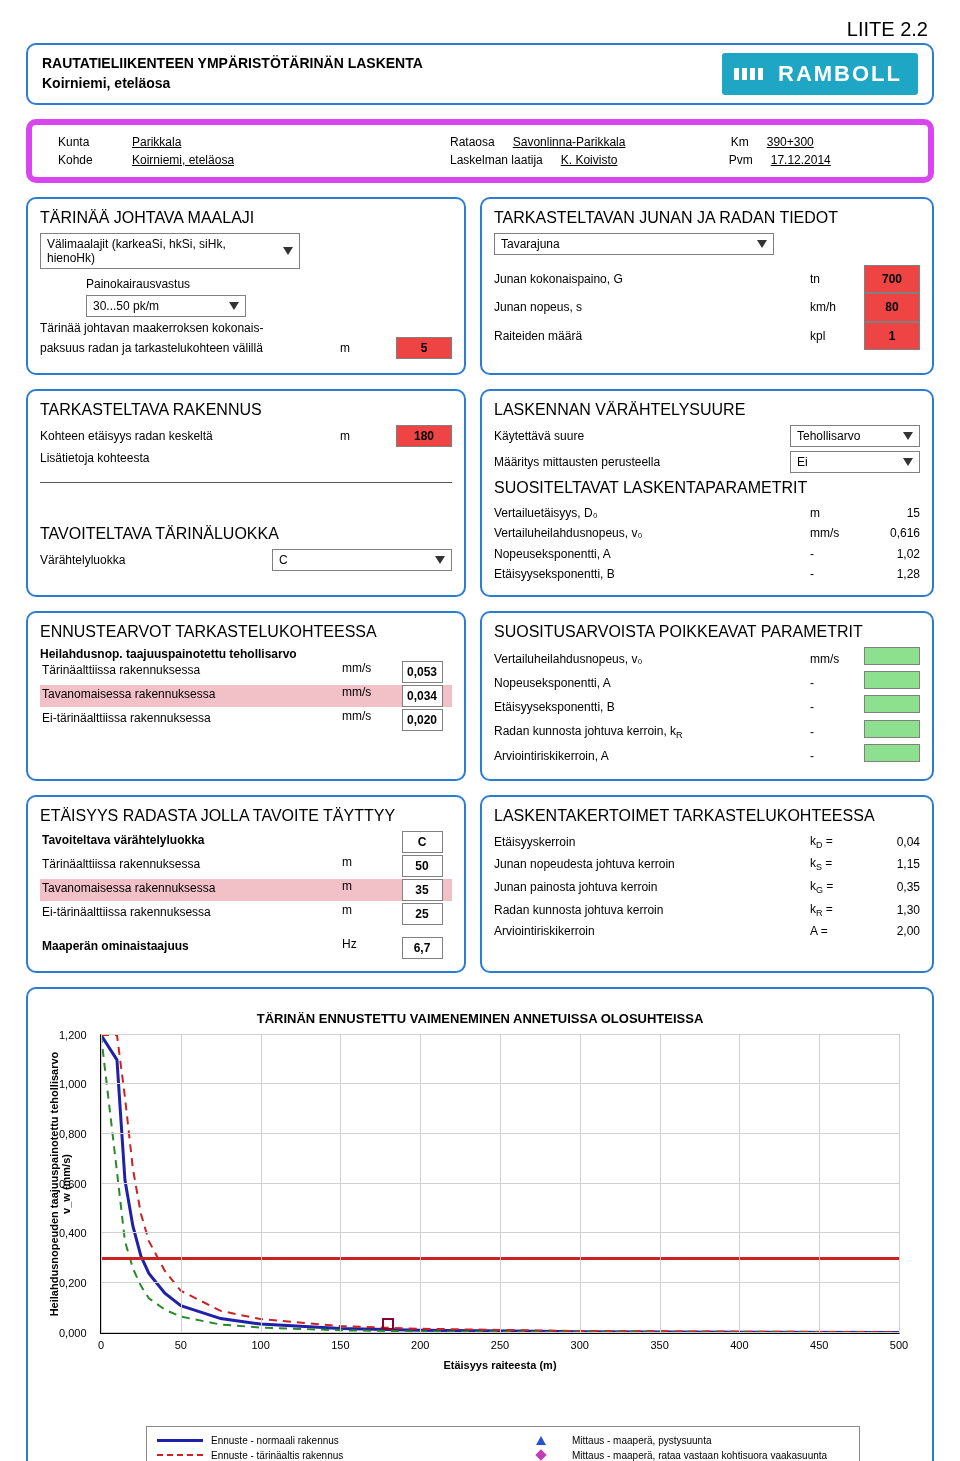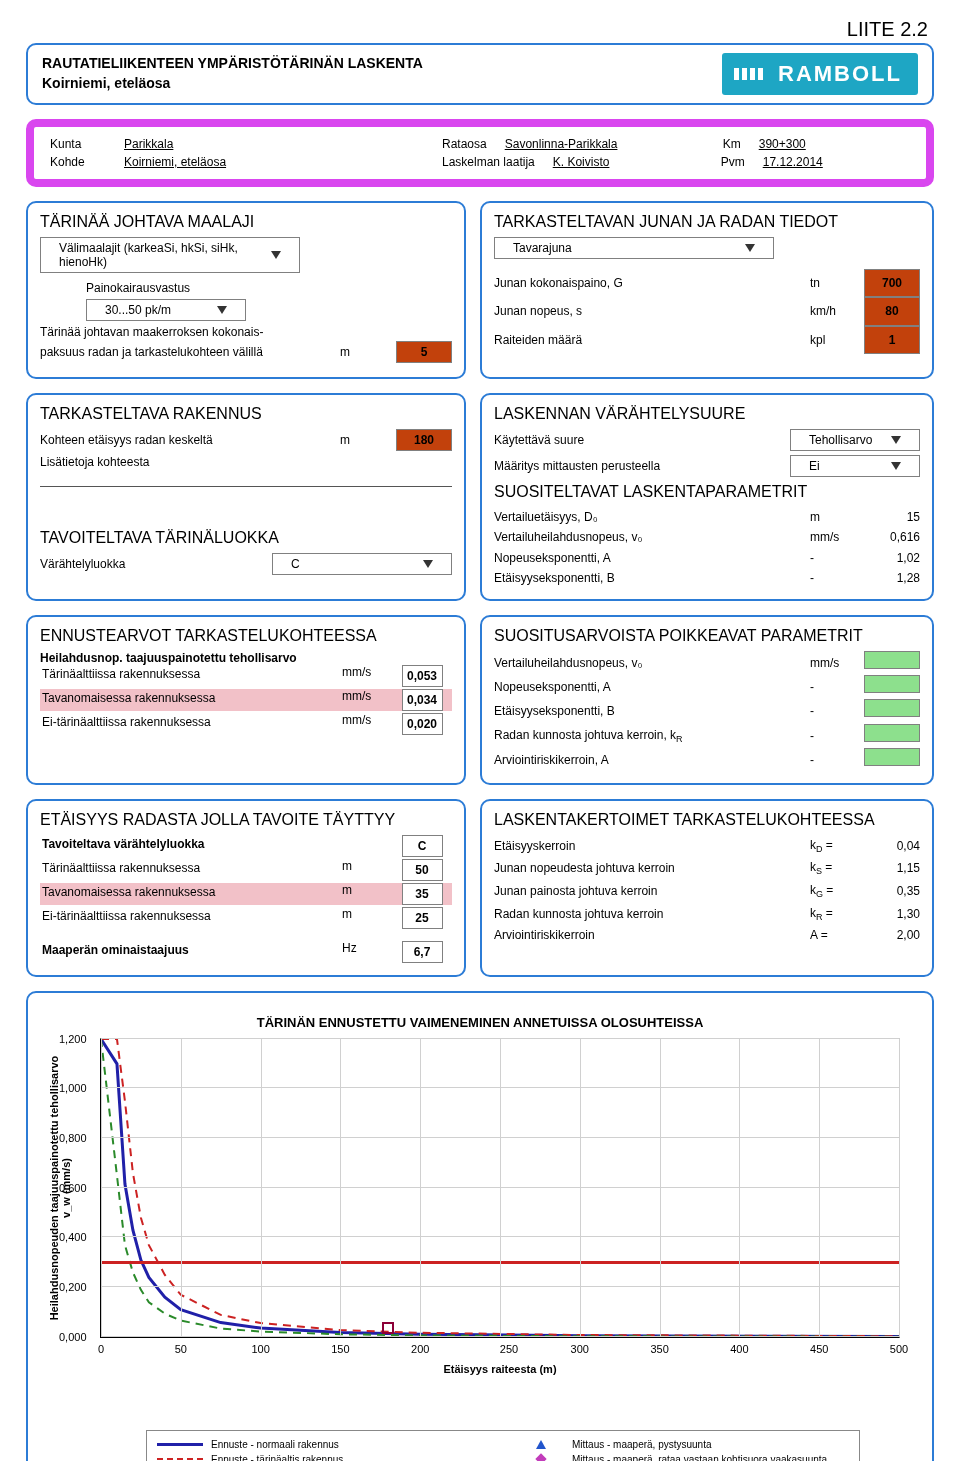--- a/index.html
+++ b/index.html
@@ -48,43 +48,43 @@
     position: absolute;
     left: 12px; top: 50%;
     width: 30px; height: 12px;
     transform: translateY(-50%);
     background: linear-gradient(#fff,#fff) 0 0 / 5px 100% no-repeat,
                 linear-gradient(#fff,#fff) 8px 0 / 5px 100% no-repeat,
                 linear-gradient(#fff,#fff) 16px 0 / 5px 100% no-repeat,
                 linear-gradient(#fff,#fff) 24px 0 / 5px 100% no-repeat;
   }
   .meta-block {
-    border: 8px solid #d946ef;
+    border: 6px solid #d946ef;
     border-radius: 10px;
-    padding: 8px 16px;
+    padding: 8px 26px;
     margin-bottom: 14px;
   }
   .meta-row { display: flex; gap: 18px; line-height: 1.5; }
   .meta-row .lbl { width: 56px; }
   .meta-row .ul { text-decoration: underline; }
   .meta-row .col2 { margin-left: 120px; }
   .meta-row .col3 { margin-left: 30px; }
   .two-col { display: flex; gap: 14px; margin-bottom: 14px; }
   .box {
     border: 2px solid #2c7cd6;
     border-radius: 10px;
     padding: 10px 12px;
     flex: 1;
   }
   .box.wider-left { flex: 0 0 440px; }
   .box-title { font-size: 16px; margin-bottom: 6px; }
   .field {
     border: 1px solid #808080;
     background: #fff;
-    padding: 3px 18px;
+    padding: 3px 6px;
     display: inline-flex;
     align-items: center;
     justify-content: space-between;
     gap: 8px;
     min-height: 22px;
   }
   .dropdown-triangle {
     width: 0; height: 0;
     border-left: 5px solid transparent;
     border-right: 5px solid transparent;
@@ -95,21 +95,21 @@
   .row .label { flex: 1; }
   .row .unit { width: 48px; }
   .valbox {
     border: 1px solid #808080;
     background: #fff;
     text-align: center;
     padding: 3px 0;
     width: 56px;
     display: inline-block;
   }
-  .valbox.blue { background: #c2410c; color: #000; font-weight: bold; }
+  .valbox.blue { background: #ef4444; color: #000; font-weight: bold; }
   .wide { width: 260px; }
   .sub-indent { margin-left: 46px; }
   .three-col-row { display: flex; align-items: center; }
   .three-col-row .c1 { flex: 1; }
   .three-col-row .c2 { width: 50px; text-align: left; }
   .three-col-row .c3 { width: 60px; text-align: right; }
   .param-line { line-height: 1.7; }
   .ennuste-row { display:flex; margin-bottom:2px;}
   .ennuste-row.highlight { background:#f2c1c8; }
   .ennuste-row .c1 { flex:1; padding:2px 2px;}
@@ -446,21 +446,21 @@
           <div class="xtick" style="left: 0%;">0</div>
           <div class="grid-v" style="left: 10%;"></div>
           <div class="xtick" style="left: 10%;">50</div>
           <div class="grid-v" style="left: 20%;"></div>
           <div class="xtick" style="left: 20%;">100</div>
           <div class="grid-v" style="left: 30%;"></div>
           <div class="xtick" style="left: 30%;">150</div>
           <div class="grid-v" style="left: 40%;"></div>
           <div class="xtick" style="left: 40%;">200</div>
           <div class="grid-v" style="left: 50%;"></div>
-          <div class="xtick" style="left: 50%; margin-left: 9px;">250</div>
+          <div class="xtick" style="left: 50%;">250</div>
           <div class="grid-v" style="left: 60%;"></div>
           <div class="xtick" style="left: 60%;">300</div>
           <div class="grid-v" style="left: 70%;"></div>
           <div class="xtick" style="left: 70%;">350</div>
           <div class="grid-v" style="left: 80%;"></div>
           <div class="xtick" style="left: 80%;">400</div>
           <div class="grid-v" style="left: 90%;"></div>
           <div class="xtick" style="left: 90%;">450</div>
           <div class="grid-v" style="left: 100%;"></div>
           <div class="xtick" style="left: 100%; margin-top: 8px;">500</div>

